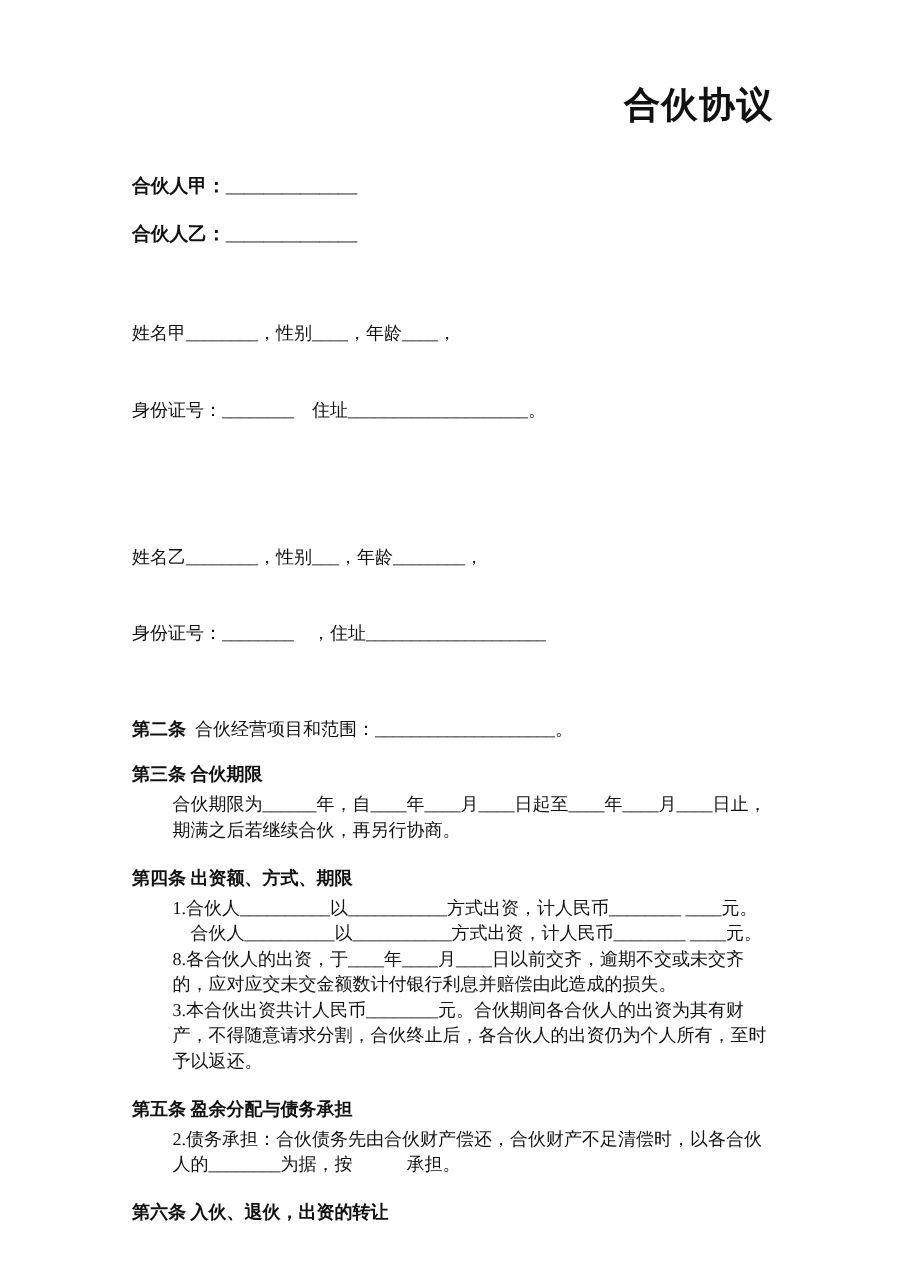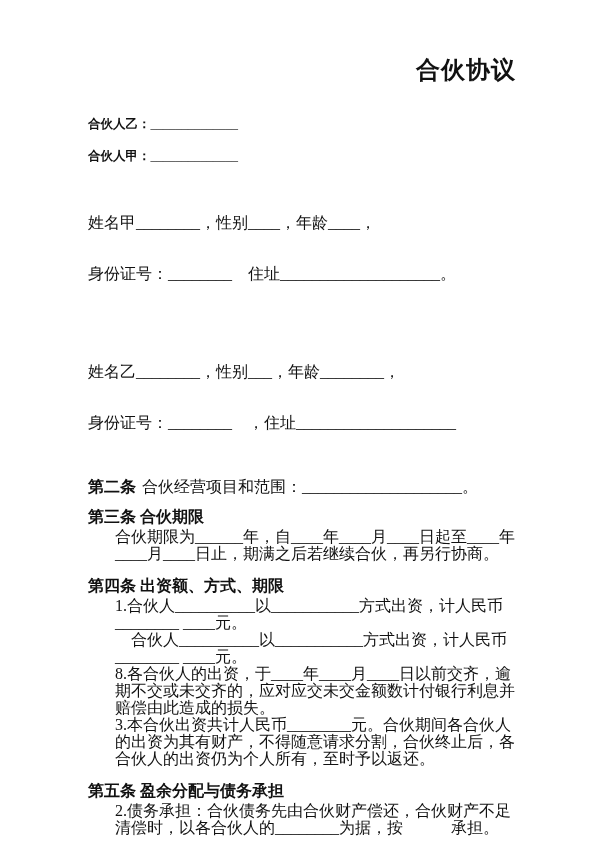--- a/index.html
+++ b/index.html
@@ -12,43 +12,43 @@
   .page { padding:54px 84px 20px 88px; }
   .title {
     text-align:right;
     font-size:24px;
     font-weight:700;
     margin:0 0 30px 0;
     letter-spacing:1px;
   }
   p {
     margin:0 0 13px 0;
-    font-size:16px;
+    font-size:12px;
     line-height:17px;
     white-space:pre-wrap;
   }
   .party { font-weight:700; font-size:12.5px; margin-bottom:15px; }
   .party .blank { font-weight:400; }
   .info .line { display:block; }
   .num { font-weight:700; margin-right:6px; }
   .section { margin-bottom:15px; }
   .section .heading { font-weight:700; margin-bottom:3px; }
   .section .item { margin-bottom:0;margin-left:27px; }
   .art-line .text { font-weight:400; }
 </style>
 </head>
 <body>
 
 <div class="page">
 
   <h1 class="title">合伙协议</h1>
 
+  <p class="party"><span>合伙人甲：</span><span class="blank">______________</span></p>
+
   <p class="party"><span>合伙人乙：</span><span class="blank">______________</span></p>
-
-  <p class="party"><span>合伙人甲：</span><span class="blank">______________</span></p>
 
   <p class="info">
     <span class="line">姓名甲________，性别____，年龄____，</span>
     <span class="line">身份证号：________　住址____________________。</span>
   </p>
 
   <p class="info">
     <span class="line">姓名乙________，性别___，年龄________，</span>
     <span class="line">身份证号：________　，住址____________________</span>
   </p>

